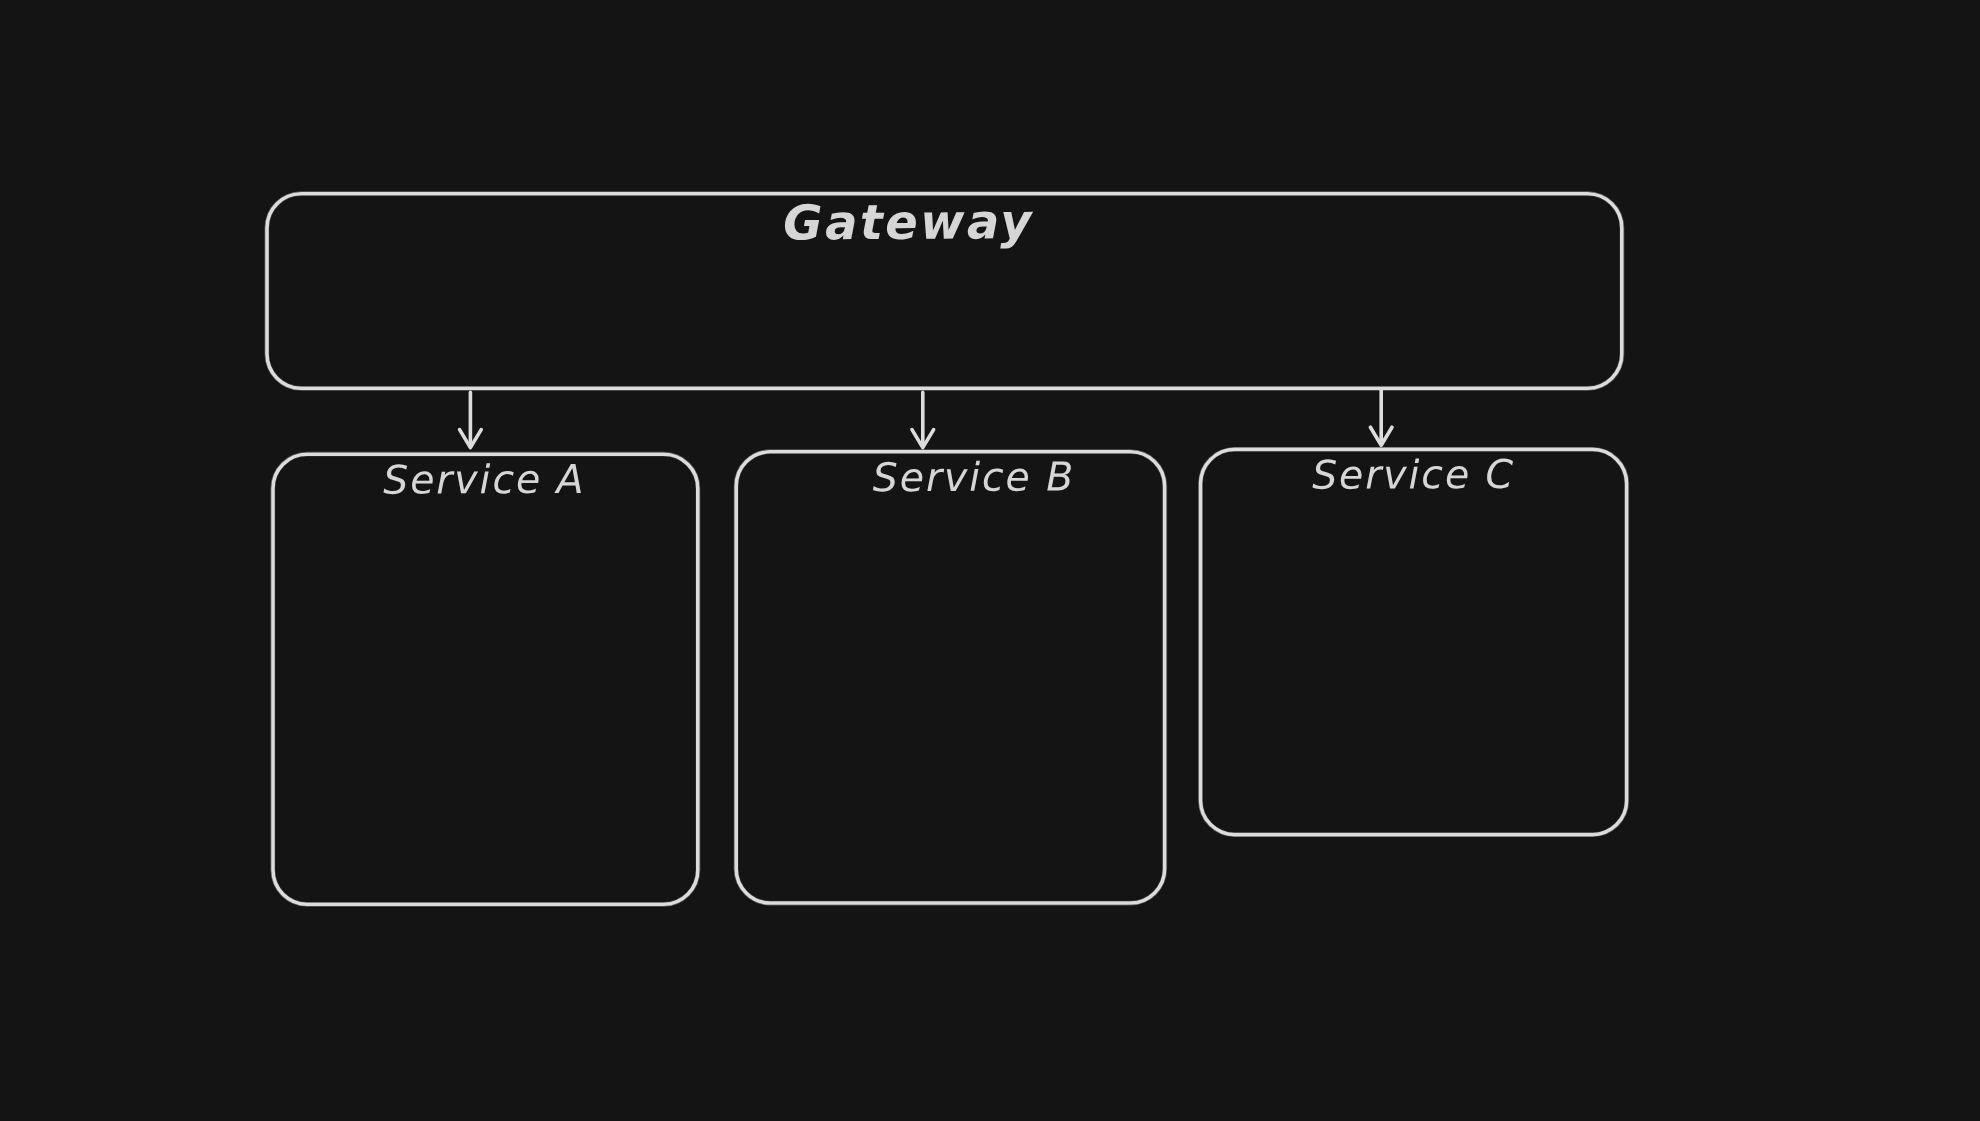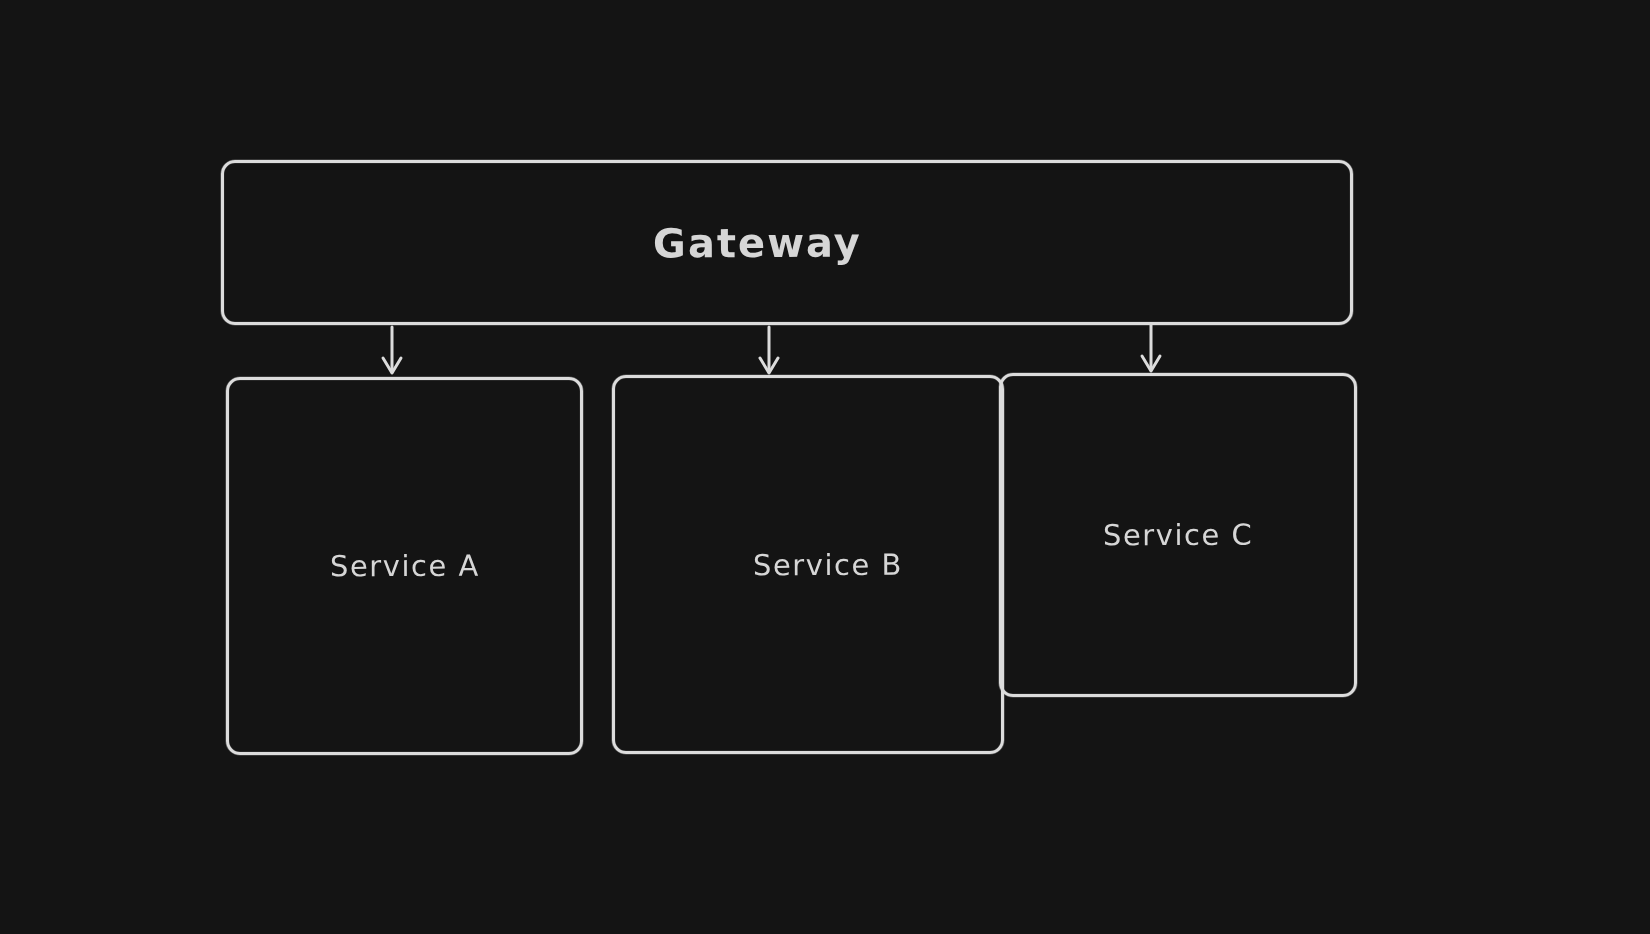--- a/index.html
+++ b/index.html
@@ -12,47 +12,47 @@
     width: 1650px;
     height: 934px;
     background: var(--background, #141414);
     font-family: "DejaVu Sans", sans-serif;
     overflow: hidden;
   }
   .node {
     position: absolute;
     box-sizing: border-box;
     border: 3px solid var(--stroke, #dcdcdc);
-    border-radius: 14px;
+    border-radius: 30px;
     display: flex;
-    align-items: center;
     justify-content: center;
     color: var(--label, #d6d6d6);
     
     box-shadow: 0 0 0 0.6px rgba(225,225,225,0.35), inset 0 0 0 0.4px rgba(225,225,225,0.18);
+    font-style: italic;
   }
   .node-gateway {
     left: 221px;
     top: 160px;
     width: 1132px;
     height: 165px;
   }
   .node-gateway .label {
     font-size: 40px;
     font-weight: bold;
     letter-spacing: 2px;
     transform: translateX(-30px) rotate(-0.3deg);
   }
   .node-service .label {
-    font-size: 29px;
+    font-size: 33px;
     letter-spacing: 1.5px;
     transform: rotate(-0.25deg);
   }
   .node-service-a { left: 226px;  top: 377px; width: 357px; height: 378px; }
-  .node-service-b { left: 612px;  top: 375px; width: 392px; height: 379px; padding-left: 40px; }
+  .node-service-b { left: 612px;  top: 375px; width: 360px; height: 379px; padding-left: 40px; }
   .node-service-c { left: 999px;  top: 373px; width: 358px; height: 324px; }
 
   .arrow {
     position: absolute;
     width: 32px;
     height: 52px;
   }
   .arrow path {
     stroke: var(--stroke, #dcdcdc);
     stroke-width: 3;

